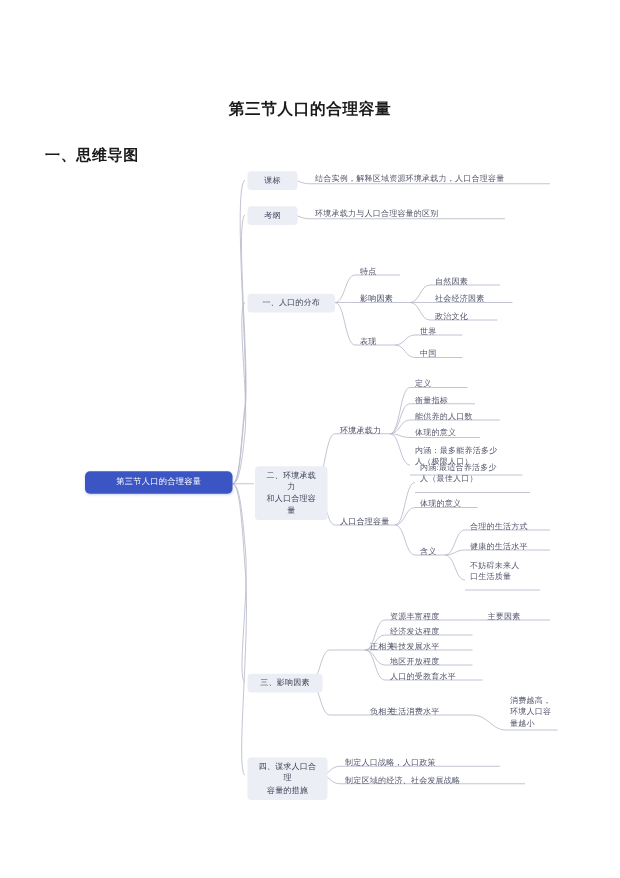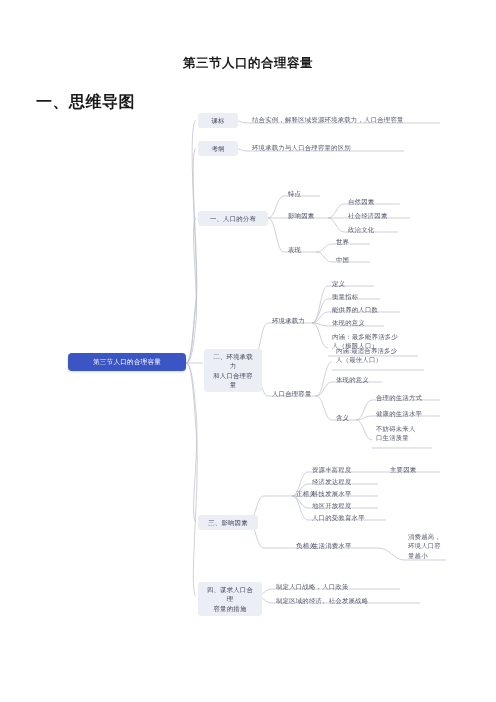--- a/index.html
+++ b/index.html
@@ -4,32 +4,32 @@
 <style>
   html,body{margin:0;padding:0;}
   body{
     width:496px;height:702px;
     background:#ffffff;
     font-family:"Liberation Serif","DejaVu Serif",serif;
     color:#1a1a1a;
     position:relative;
     overflow:hidden;
   }
-  #page{position:relative;width:496px;height:610px;}
+  #page{position:relative;width:496px;height:610px;margin-top:24px;}
 
   .doc-title{
     position:absolute;left:0;right:0;top:55px;
     text-align:center;
     font-size:12.5px;font-weight:bold;
     letter-spacing:.5px;
     font-family:"Liberation Serif","DejaVu Serif",serif;
   }
   .section-heading{
     position:absolute;left:36px;top:92px;
-    font-size:16px;font-weight:bold;
+    font-size:12px;font-weight:bold;
     letter-spacing:.5px;
   }
 
   
   #map{position:absolute;left:0;top:100px;width:496px;height:540px;}
   #links{position:absolute;left:0;top:0;width:496px;height:540px;}
   #links path{fill:none;stroke:#b9bccb;stroke-width:.7px;}
   #links line{stroke:#b9bccb;stroke-width:.7px;}
 
   .node{

